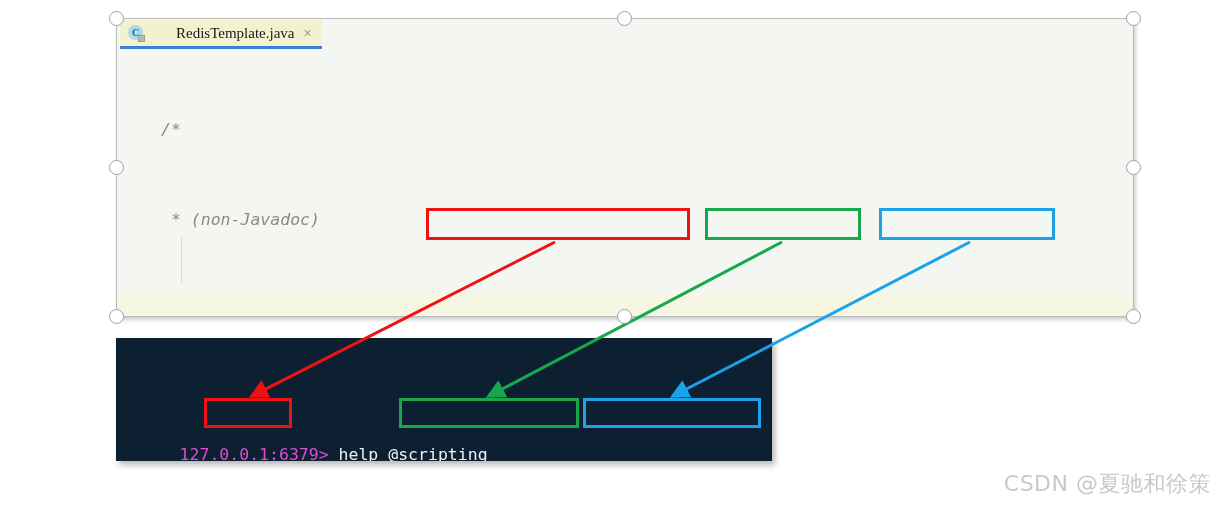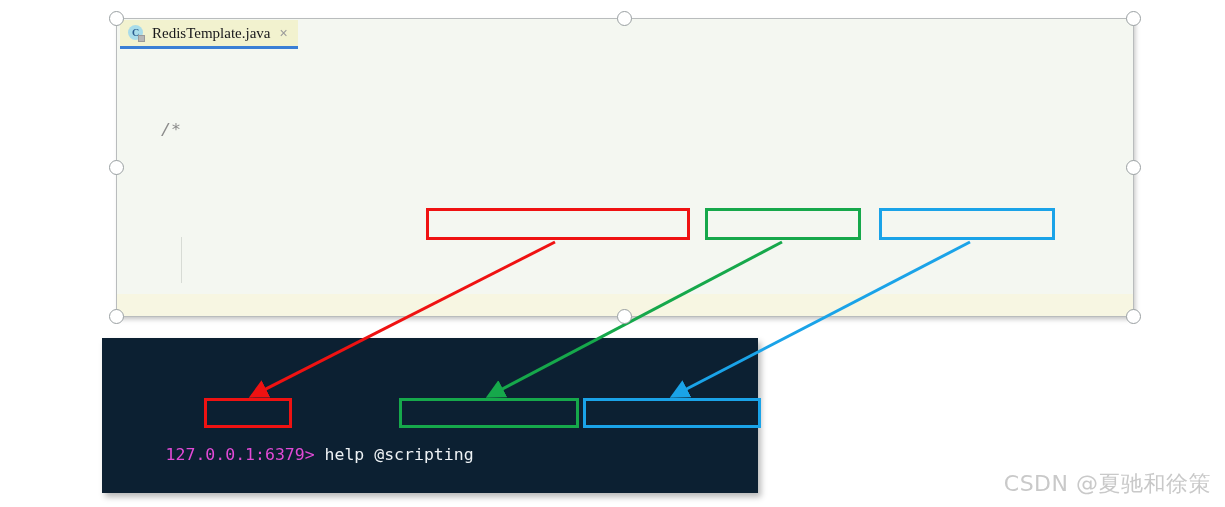--- a/index.html
+++ b/index.html
@@ -98,20 +98,21 @@
     width: 7px; height: 7px;
     background: #b7b7b7;
     border: 1px solid #9a9a9a;
     box-sizing: border-box;
   }
   .tab-label {
     font-family: "Liberation Serif", serif;
     font-size: 15px;
     color: #17171a;
     white-space: nowrap;
+    margin-left: 24px;
   }
   .tab-close {
     font-size: 14px;
     color: #9a9a9a;
     line-height: 1;
     margin-left: 2px;
   }
 
   
   .code {
@@ -143,24 +144,24 @@
   .editor-bottom {
     position: absolute;
     left: 0; right: 0; bottom: 0;
     height: 22px;
     background: #f7f6e2;
   }
 
   
   .terminal {
     position: absolute;
-    left: 102px;
+    left: 116px;
     top: 338px;
     width: 656px;
-    height: 155px;
+    height: 123px;
     background: #0c2032;
     z-index: 3;
     overflow: hidden;
     box-shadow: 3px 4px 6px rgba(0,0,0,0.28);
     font-family: "DejaVu Sans Mono", monospace;
     font-size: 16.5px;
     line-height: 30px;
     white-space: pre;
   }
   .t-line { padding-left: 4px; height: 30px; }
@@ -216,20 +217,21 @@
           <span class="disc">C</span>
           <span class="lock"></span>
         </span>
         <span class="tab-label">RedisTemplate.java</span>
         <span class="tab-close">×</span>
       </div>
     </div>
 
     <div class="code">
       <div class="ln"><span class="cm">/*</span></div>
+      <div class="ln"><span class="cm"> * (non-Javadoc)</span></div>
       
       
       
       
       
       
     </div>
 
     <div class="indent-guide"></div>
     <div class="editor-bottom"></div>

